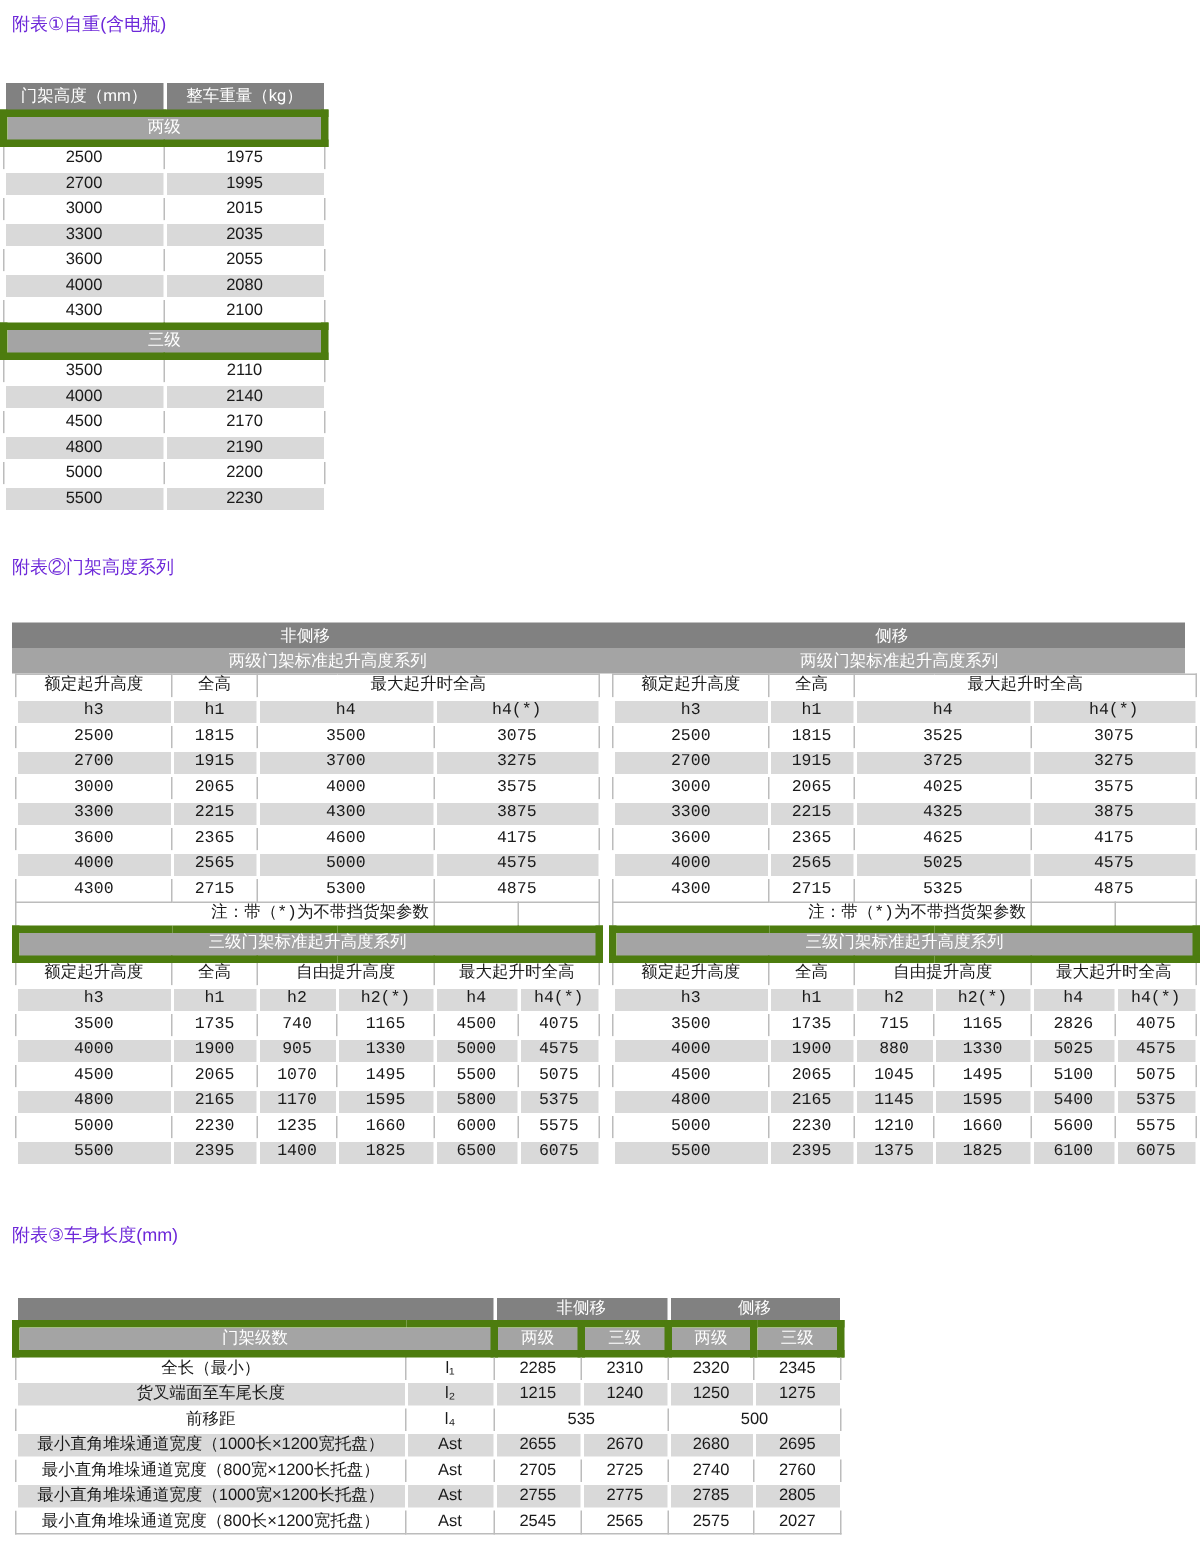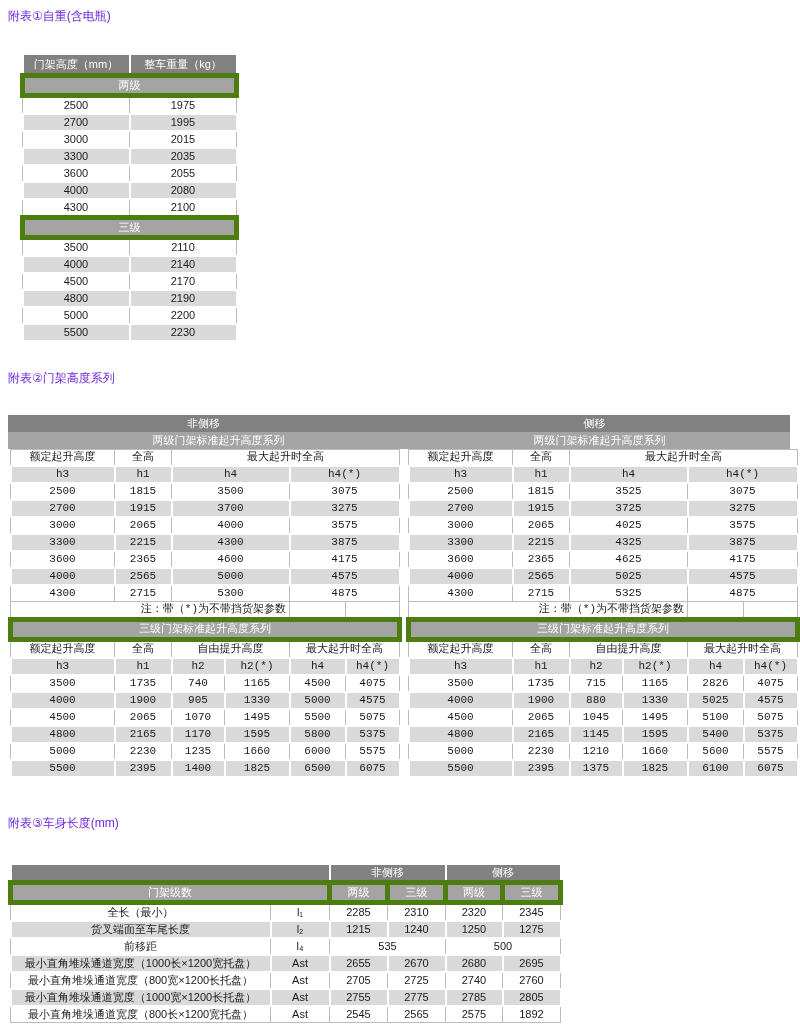--- a/index.html
+++ b/index.html
@@ -11,21 +11,21 @@
   table { border-collapse:collapse; table-layout:fixed; }
   td {
     font-size:11px; text-align:center; padding:1px 0; height:13px;
     overflow:hidden; white-space:nowrap; line-height:13px;
   }
   td.w { background:#ffffff; border:1px solid #bcbcbc; color:#1a1a1a; }
   td.g { background:#d9d9d9; border:2px solid #ffffff; color:#1a1a1a; }
   td.d { background:#818181; border:2px solid #ffffff; color:#ffffff; }
   td.m { background:#a4a4a4; border:5px solid #4d7c0f; color:#ffffff; }
   td.note { text-align:right; padding-right:3px; }
-  #table1 { position:absolute; top:53px; left:20px; width:214px; }
+  #table1 { position:absolute; top:53px; left:0; width:214px; }
   #table1 td.hdr { height:16px; line-height:16px; }
   #table2-block { position:absolute; top:415px; left:8px; width:782px; }
   .band-row { display:flex; height:17px; }
   .band-row .half-label {
     width:391px; display:flex; align-items:center; justify-content:center;
     color:#ffffff; font-size:11px;
   }
   .band1 { background:#818181; }
   .band2 { background:#a4a4a4;padding-left:20px; }
   .tables-row { display:flex; gap:4px;font-family:Liberation Mono, monospace; }
@@ -101,21 +101,21 @@
         <td class="w">5000</td>
         <td class="w">2200</td>
       </tr>
       <tr>
         <td class="g">5500</td>
         <td class="g">2230</td>
       </tr>
     </tbody>
 </table>
 
-<div class="title" style="top:370px;">附表②门架高度系列</div>
+<div class="title" style="top:370px;font-family:Liberation Serif, serif;">附表②门架高度系列</div>
 
 <div id="table2-block">
   <div class="band-row band1">
     <span class="half-label">非侧移</span>
     <span class="half-label">侧移</span>
   </div>
   <div class="band-row band2">
     <span class="half-label">两级门架标准起升高度系列</span>
     <span class="half-label">两级门架标准起升高度系列</span>
   </div>
@@ -462,16 +462,16 @@
         <td class="g">2775</td>
         <td class="g">2785</td>
         <td class="g">2805</td>
       </tr>
       <tr>
         <td class="w">最小直角堆垛通道宽度（800长×1200宽托盘）</td>
         <td class="w">Ast</td>
         <td class="w">2545</td>
         <td class="w">2565</td>
         <td class="w">2575</td>
-        <td class="w">1892</td>
+        <td class="w">2027</td>
       </tr>
     </tbody>
 </table>
 
 </body></html>

